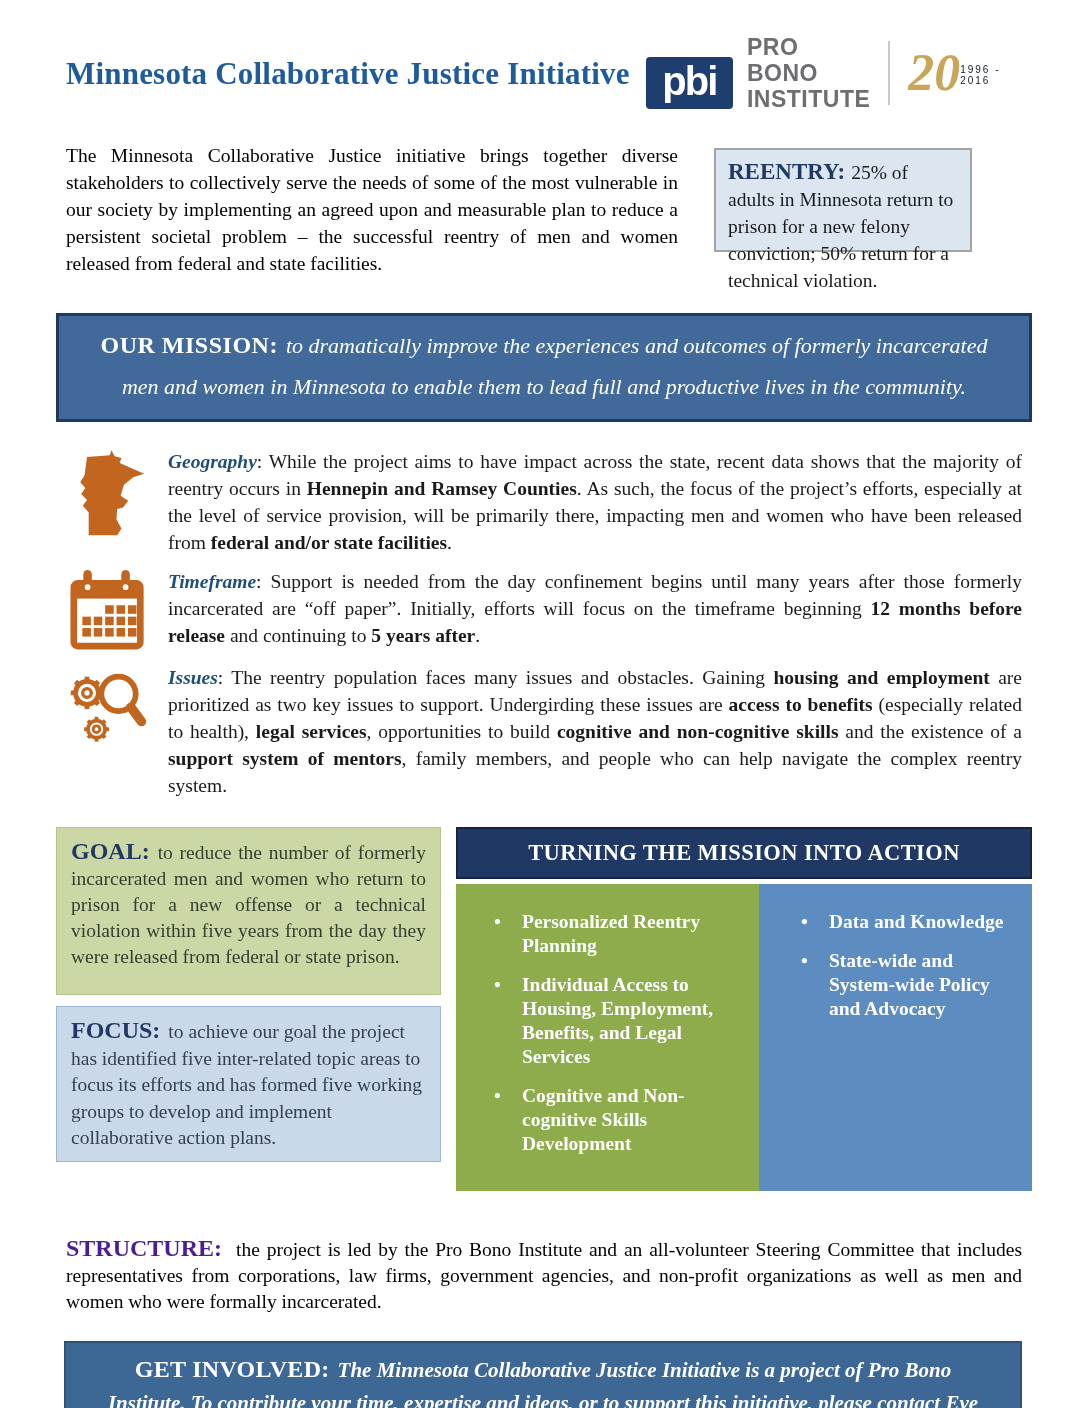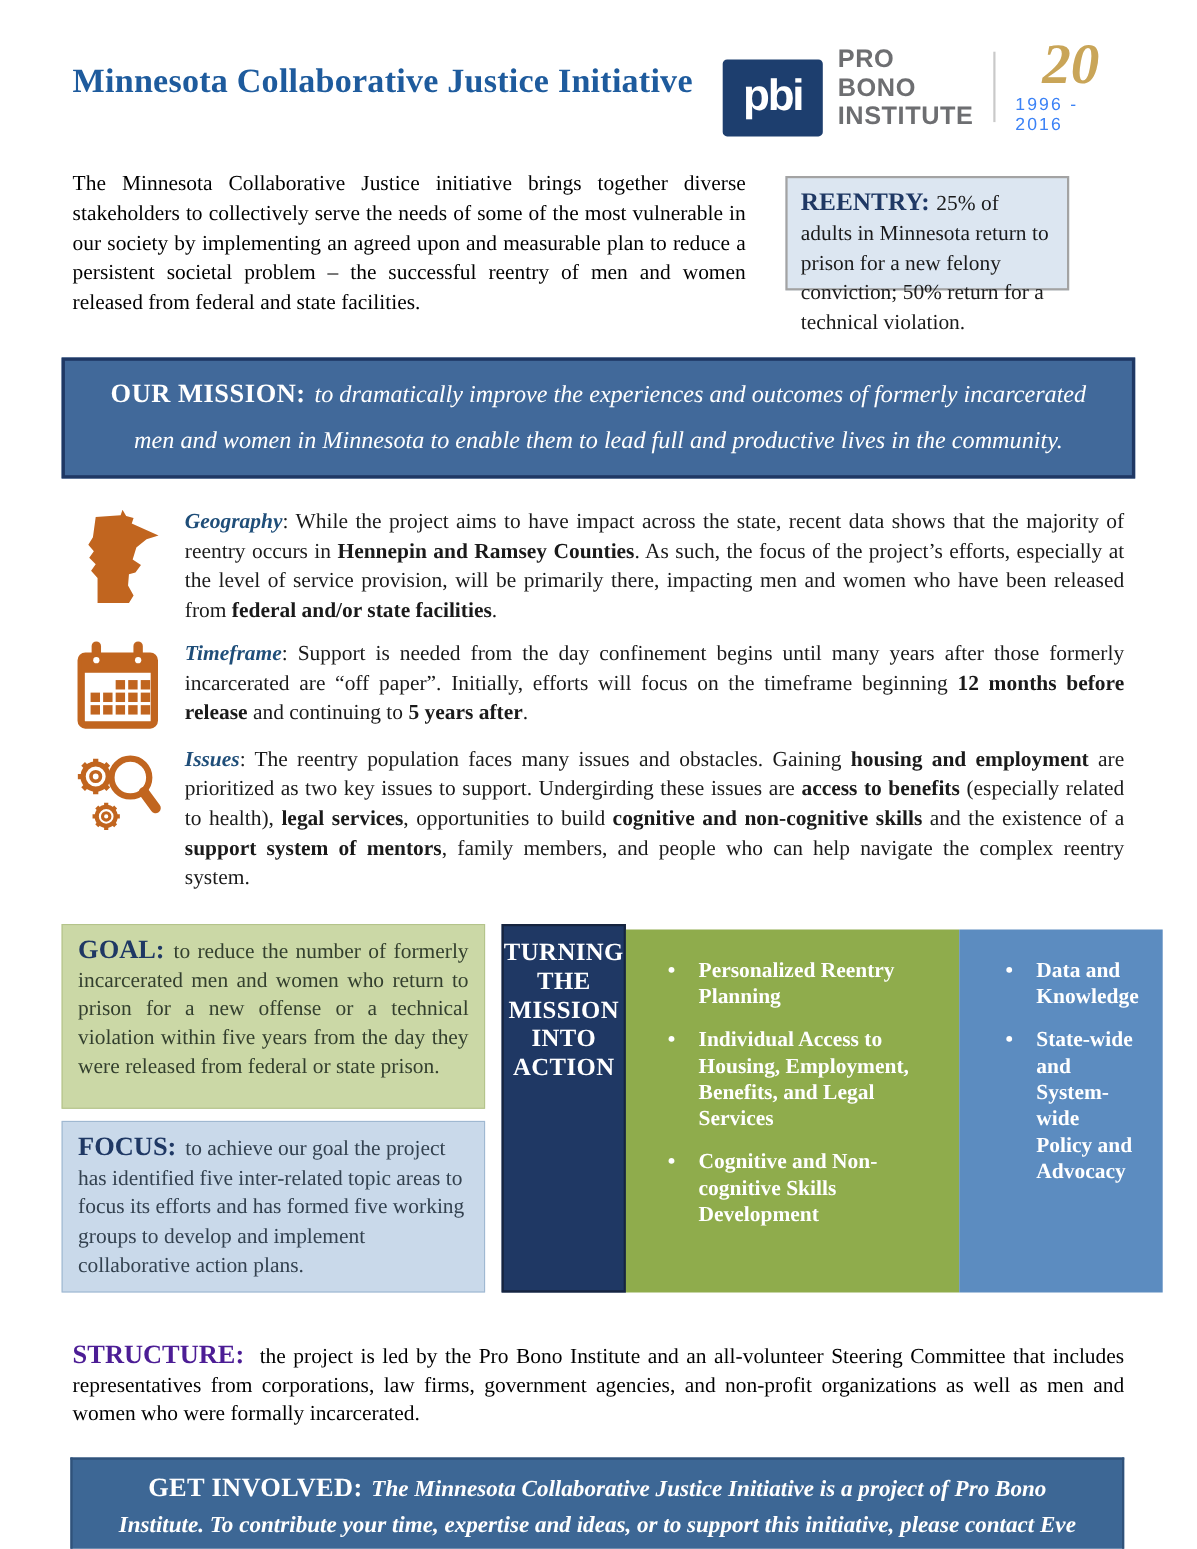--- a/index.html
+++ b/index.html
@@ -8,29 +8,29 @@
     width:1088px; height:1408px; overflow:hidden; position:relative;
     font-family:"Liberation Serif", serif; color:#111;
   }
   .page { width:1088px; height:1408px; position:relative; }
 
   
   .header-row { display:flex; justify-content:flex-start; align-items:flex-start; padding:30px 64px 0 66px; }
   .page-title { font-size:31px; font-weight:bold; color:#1e5b9d; letter-spacing:0.2px; margin-top:26px; width:620px; }
   .logo-block { display:flex; align-items:center; gap:14px; margin-top:4px; }
   .logo-square {
-    width:96px; height:70px; background:#1d3e6e; border-radius:4px;
+    width:96px; height:52px; background:#1d3e6e; border-radius:4px;
     display:flex; align-items:center; justify-content:center;margin-top:20px;
   }
   .logo-monogram { font-family:"Liberation Sans", sans-serif; color:#fff; font-size:40px; font-weight:bold; letter-spacing:-2px; padding-bottom:4px;}
   .logo-org { font-family:"Liberation Sans", sans-serif; color:#6d6e71; font-size:23px; line-height:26px; letter-spacing:0.5px; font-weight:bold;}
   .logo-divider { width:2px; height:64px; background:#c9c9c9; margin:0 4px; }
-  .logo-anniv { display:flex; flex-direction:column; align-items:center; }
+  .logo-anniv { display:flex; flex-direction:row; align-items:center; }
   .logo-anniv-num { font-size:52px; line-height:48px; color:#c9a558; font-weight:bold; font-style:italic; font-family:"Liberation Serif", serif;}
-  .logo-anniv-years { font-family:"Liberation Sans", sans-serif; font-size:16px; color:#3b82f6; letter-spacing:2px; margin-top:4px; }
+  .logo-anniv-years { font-family:"Liberation Sans", sans-serif; font-size:10px; color:#0f172a; letter-spacing:2px; margin-top:4px; }
 
   
   .intro-row { display:flex; padding:30px 66px 0 66px; gap:36px; }
   .intro-text { width:612px; font-size:19.5px; line-height:27px; text-align:justify; color:#000; }
   .reentry-box {
     width:258px; background:#dce6f1; border:2px solid #a3a3a3; padding:8px 12px 10px 12px;
     font-size:19.5px; line-height:27px; color:#1a1a1a; margin-top:6px; height:104px;
   }
   .reentry-label { color:#1f3864; font-weight:bold; font-size:23px; margin-right:6px; }
 
@@ -57,21 +57,21 @@
     background:#cbd8a6; border:1px solid #b4c48b; padding:10px 14px 12px 14px;
     font-size:19.5px; line-height:26px; text-align:justify; color:#333f2e; height:168px;
   }
   .goal-label { color:#1f3864; font-weight:bold; font-size:24px; margin-right:8px; }
   .focus-box {
     background:#c9d9ea; border:1px solid #9fb8d1; padding:10px 14px 12px 14px; margin-top:11px;
     font-size:19.5px; line-height:26.5px; color:#33414f; height:156px;
   }
   .focus-label { color:#1f3864; font-weight:bold; font-size:24px; margin-right:8px; }
 
-  .action-col { flex:1; display:flex; flex-direction:row; }
+  .action-col { flex:1; display:flex; flex-direction:column; }
   .action-header {
     background:#1f3864; border:2px solid #16243f; color:#fff; text-align:center;
     font-weight:bold; font-size:22.5px; padding:11px 0; letter-spacing:0.4px;
   }
   .action-cols { display:flex; margin-top:5px; flex:1;justify-content:center; }
   .action-green { background:#8fac4c; width:303px; flex:0 0 303px; padding:26px 26px 20px 22px; }
   .action-blue  { background:#5c8cc0; flex:1; padding:26px 22px 20px 26px; }
   .action-list { list-style:none; }
   .action-list li {
     color:#fff; font-weight:bold; font-size:19.5px; line-height:24px;

